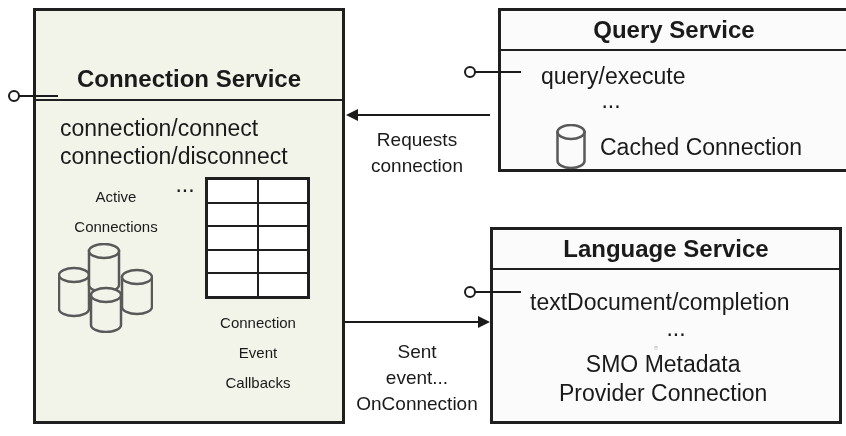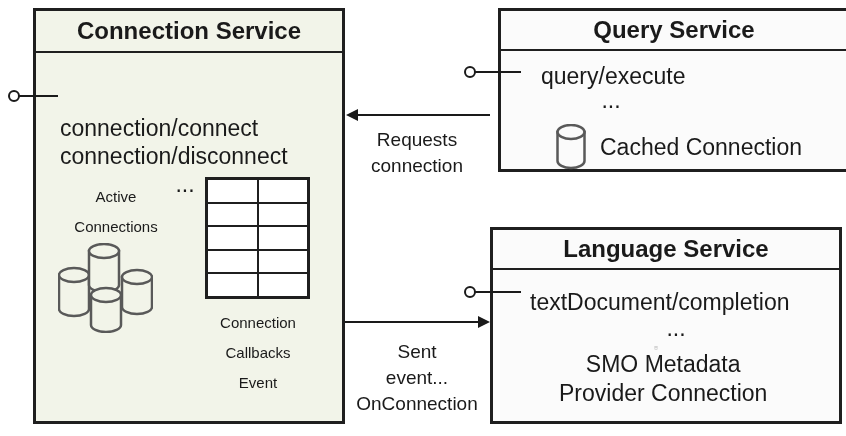--- a/index.html
+++ b/index.html
@@ -7,21 +7,21 @@
     position:relative;width:846px;height:436px;background:#fff;
     font-family:"Liberation Sans","DejaVu Sans",sans-serif;color:#1a1a1a;
     overflow:hidden;
   }
   .box{position:absolute;border:3px solid #1f1f1f;box-sizing:border-box;}
   .box-header{
     border-bottom:2px solid #1f1f1f;text-align:center;
     font-weight:bold;font-size:24px;
   }
   .conn-box{left:33px;top:8px;width:312px;height:416px;background:var(--conn-fill,#f2f4e9);}
-  .conn-box .box-header{height:40px;line-height:39px;}
+  .conn-box .box-header{height:40px;line-height:39px;margin-top:48px;}
   .svc-box{width:352px;height:auto;background:var(--svc-fill,#fbfbfb);}
   .query-box{left:498px;top:8px;height:164px;}
   .lang-box{left:490px;top:227px;height:197px;}
   .svc-box .box-header{height:38px;line-height:37px;}
 
   .methods{position:absolute;font-size:23px;line-height:28px;white-space:nowrap;}
   .conn-methods{left:24px;top:55px;width:250px;margin-top:48px;}
   .center-line{text-align:center;}
 
   .caption{position:absolute;font-size:15px;text-align:center;}
@@ -104,22 +104,22 @@
         <div></div>
       <div></div>
         <div></div>
         <div></div>
         <div></div>
         <div></div>
     </div>
 
     <div class="caption callbacks-label">
       <div>Connection</div>
+      <div>Event</div>
       <div>Callbacks</div>
-      <div>Event</div>
     </div>
   </div>
 
   <div class="box svc-box query-box">
     <div class="box-header">Query Service</div>
     <div class="methods q-method">query/execute</div>
     <div class="methods q-ellipsis center-line">...</div>
     <div class="db-row cached-row">
       <svg width="30" height="46" viewBox="0 0 30 46">
         <g stroke="#595959" stroke-width="2.5" fill="#fbfbfb">

